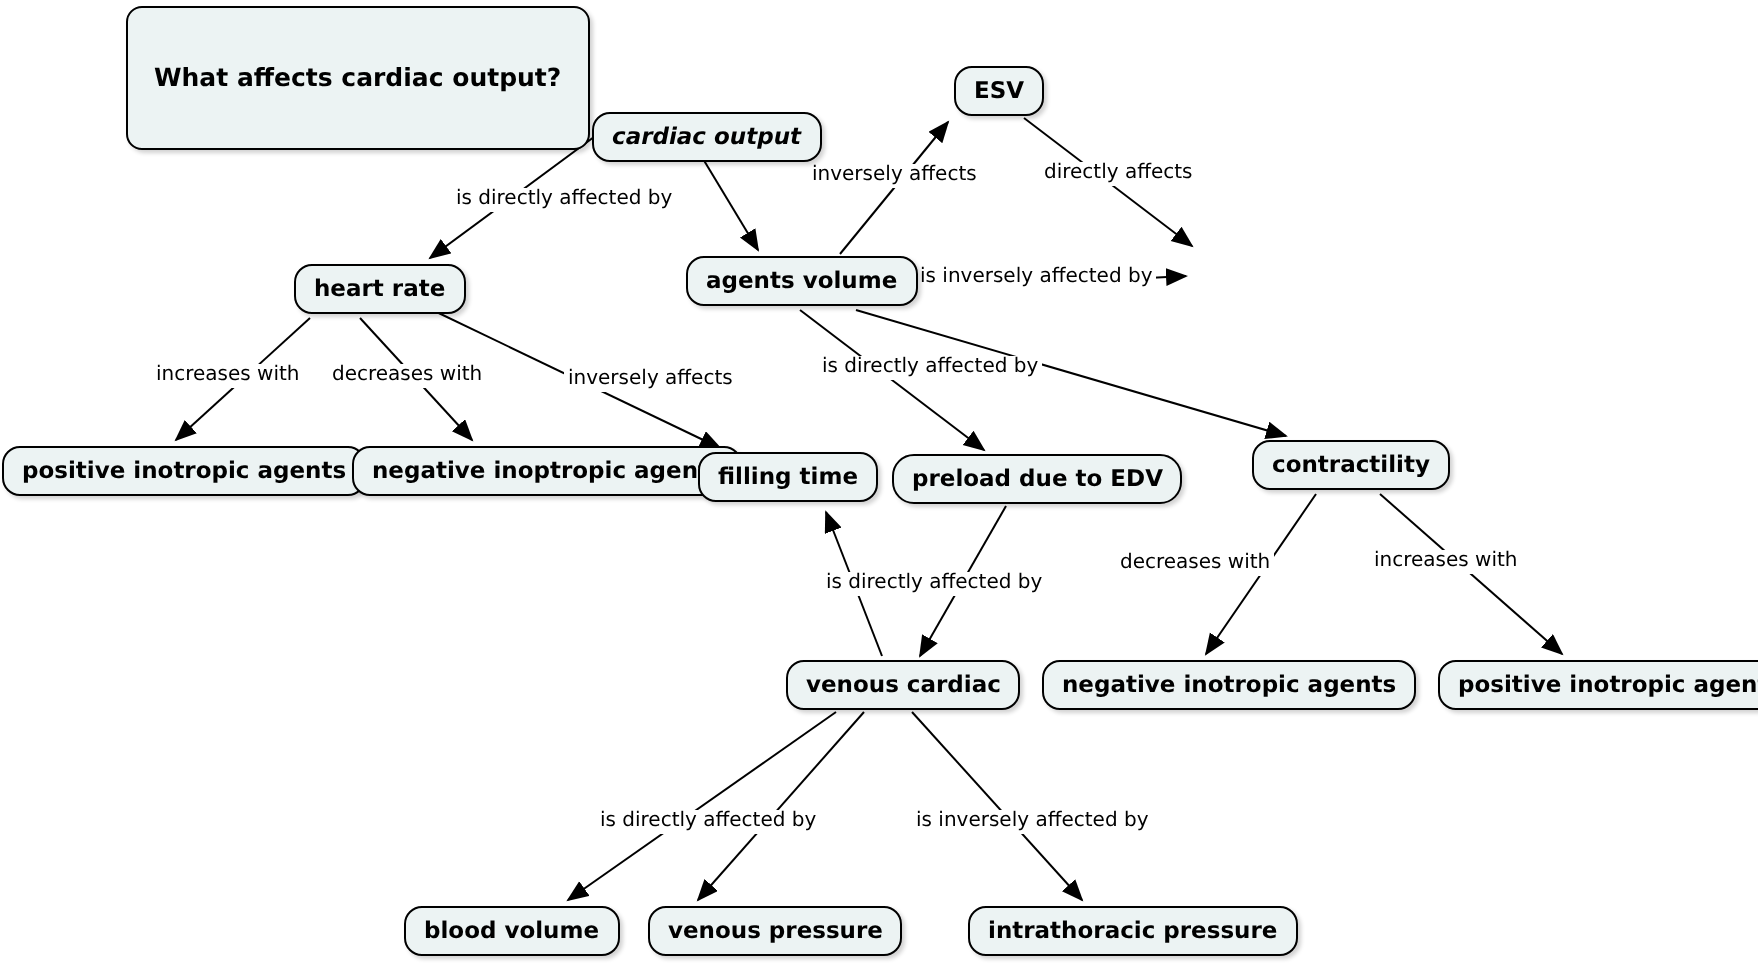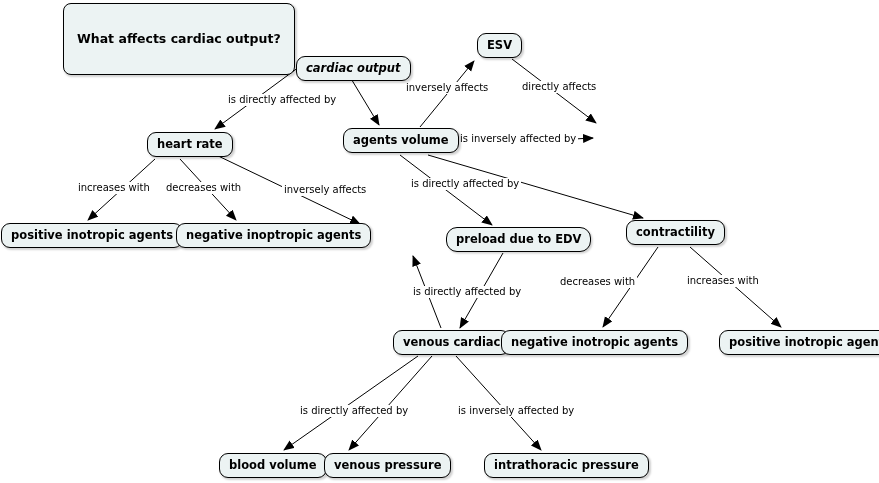--- a/index.html
+++ b/index.html
@@ -66,22 +66,23 @@
   <span class="elabel" style="left:298px;top:405px;">is directly affected by</span>
   <span class="elabel" style="left:456px;top:405px;">is inversely affected by</span>
 
   <div class="node title-box" style="left:63px;top:3px;">What affects cardiac output?</div>
   <div class="node" style="left:296px;top:56px;font-style:italic;">cardiac output</div>
   <div class="node" style="left:477px;top:33px;">ESV</div>
   <div class="node" style="left:147px;top:132px;">heart rate</div>
   <div class="node" style="left:343px;top:128px;">agents volume</div>
   <div class="node" style="left:1px;top:223px;">positive inotropic agents</div>
   <div class="node" style="left:176px;top:223px;">negative inoptropic agents</div>
+  <div class="node" style="left:349px;top:226px;">filling time</div>
   <div class="node" style="left:446px;top:227px;border-radius:11px;">preload due to EDV</div>
   <div class="node" style="left:626px;top:220px;">contractility</div>
   <div class="node" style="left:393px;top:330px;">venous cardiac</div>
-  <div class="node" style="left:501px;top:330px;">negative inotropic agents</div>
+  <div class="node" style="left:521px;top:330px;">negative inotropic agents</div>
   <div class="node" style="left:719px;top:330px;">positive inotropic agents</div>
-  <div class="node" style="left:219px;top:453px;text-align:center;">blood volume</div>
+  <div class="node" style="left:202px;top:453px;text-align:center;">blood volume</div>
   <div class="node" style="left:324px;top:453px;">venous pressure</div>
   <div class="node" style="left:484px;top:453px;">intrathoracic pressure</div>
 
 </div>
 
 </body></html>

